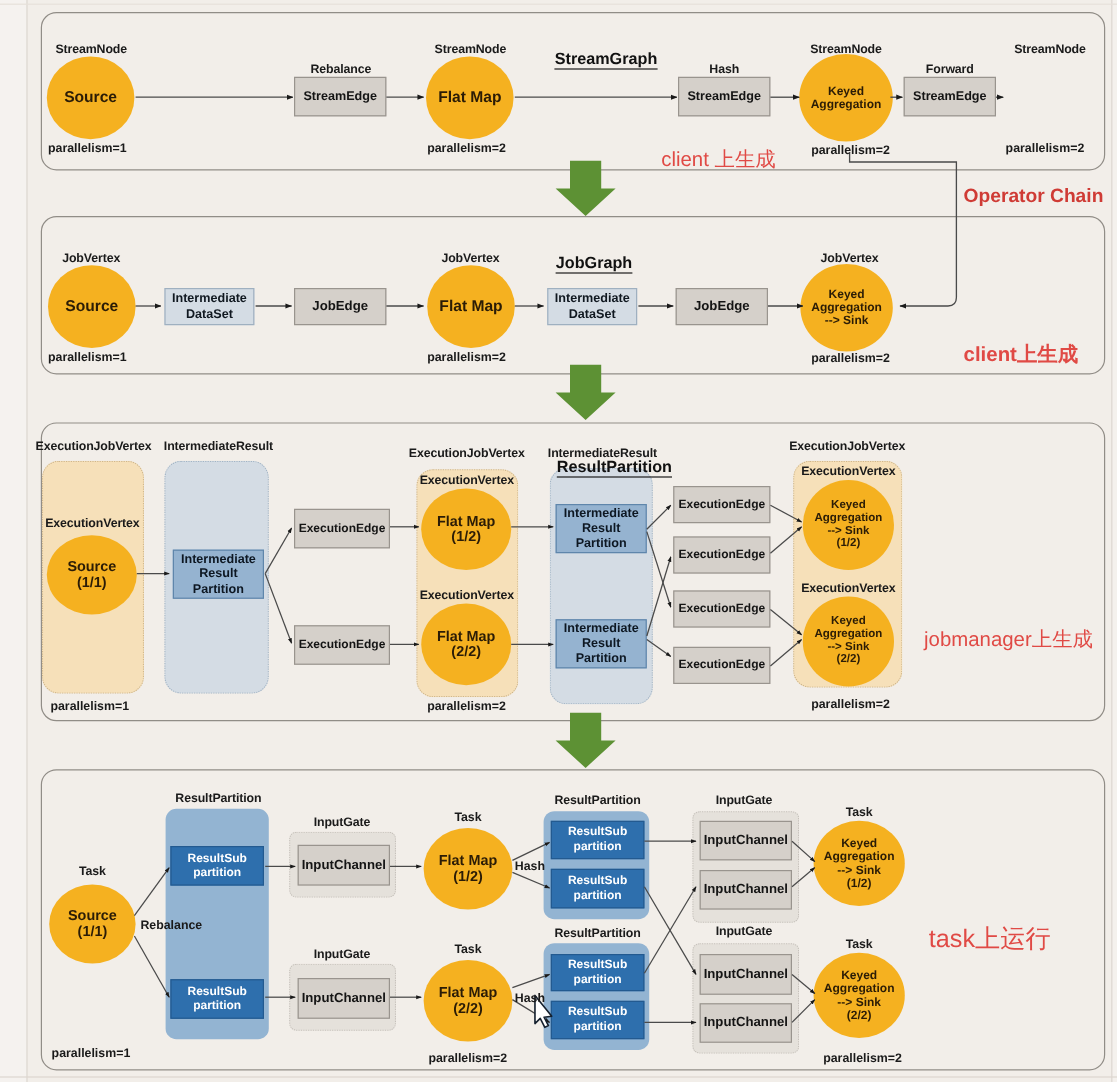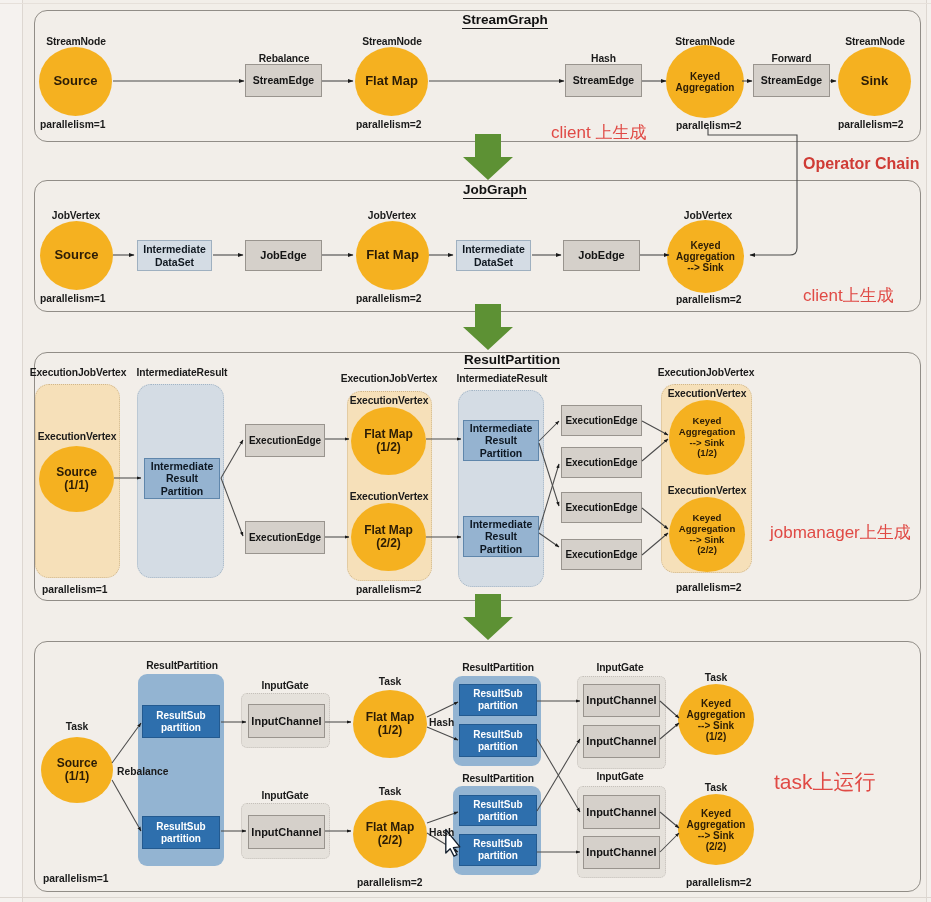--- a/index.html
+++ b/index.html
@@ -7,21 +7,21 @@
   body{width:931px;height:902px;background:#f6f3f0;
        font-family:"Liberation Sans",sans-serif;overflow:hidden;}
   #root{position:relative;width:931px;height:902px;background:#f4f1ed;}
   #page{position:absolute;left:22px;top:0;width:903px;height:902px;
         background:#f2eee9;border-left:1px solid #ddd7d1;border-right:1px solid #ddd7d1;}
   .gutter{position:absolute;left:0;top:0;width:22px;height:902px;background:#f5f2ef;}
 
   .panel{position:absolute;border:1px solid #918d87;border-radius:13px;
          background:#f2eee9;box-sizing:border-box;}
   .ptitle{position:absolute;font-weight:bold;color:#111;white-space:nowrap;
-          text-align:center;}
+          text-align:center;margin-top:29px;}
   .ptitle span{border-bottom:1px solid #1d1d1d;padding-bottom:1px;}
 
   .cap{position:absolute;font-weight:bold;color:#1a1a1a;white-space:nowrap;
        text-align:center;letter-spacing:-.1px;line-height:1;}
   .foot{position:absolute;font-weight:bold;color:#1a1a1a;white-space:nowrap;line-height:1;}
 
   .circ{position:absolute;border-radius:50%;background:#f5b120;
         display:flex;align-items:center;justify-content:center;text-align:center;
         font-weight:bold;color:#2b1c06;line-height:1.1;box-sizing:border-box;white-space:pre-line;}
 
@@ -84,21 +84,20 @@
 
   <div class="cap" style="left:664px;top:36.5px;width:82px;font-size:10.3px;">StreamNode</div>
   <div class="circ" style="left:666px;top:45px;width:78px;height:73px;font-size:10px;padding:0 4px;"><span>Keyed
 Aggregation</span></div>
   <div class="foot" style="left:676px;top:120.5px;font-size:10.3px;">parallelism=2</div>
 
   <div class="cap" style="left:753px;top:53.5px;width:77px;font-size:10.3px;">Forward</div>
   <div class="gbox" style="left:753px;top:64px;width:77px;height:33px;font-size:10.5px;">StreamEdge</div>
 
   <div class="cap" style="left:834px;top:36.5px;width:82px;font-size:10.3px;">StreamNode</div>
-  <div class="circ" style="left:838px;top:47px;width:73px;height:69px;font-size:13px;">Sink</div>
   <div class="foot" style="left:838px;top:119.5px;font-size:10.3px;">parallelism=2</div>
 
   <div class="ann" style="left:551px;top:121px;font-size:17px;">client 上生成</div>
   <div class="ann-b" style="left:803px;top:155px;font-size:16px;">Operator Chain</div>
 
   <svg class="lay" viewBox="0 0 931 902">
     <defs>
       <marker id="ah" viewBox="0 0 10 10" refX="9" refY="5" markerWidth="5.2" markerHeight="5.2" orient="auto-start-reverse">
         <path d="M0,1.2 L10,5 L0,8.8 z" fill="#1a1a1a"></path>
       </marker>
@@ -141,21 +140,21 @@
 DataSet</div>
 
   <div class="gbox" style="left:563px;top:240px;width:77px;height:31px;font-size:11px;">JobEdge</div>
 
   <div class="cap" style="left:668px;top:210.5px;width:80px;font-size:10.3px;">JobVertex</div>
   <div class="circ" style="left:667px;top:220px;width:77px;height:73px;font-size:10px;padding:0 4px;"><span>Keyed
 Aggregation
 --&gt; Sink</span></div>
   <div class="foot" style="left:676px;top:294.5px;font-size:10.3px;">parallelism=2</div>
 
-  <div class="ann" style="left:803px;top:284px;font-size:17px;">client上生成</div>
+  <div class="ann" style="left:803px;top:284px;font-size:17px;font-weight:bold;">client上生成</div>
 
   <svg class="lay" viewBox="0 0 931 902">
     <g stroke="#4a4a4a" stroke-width="1.1" fill="none" marker-end="url(#ah)">
       <line x1="113" y1="255" x2="134" y2="255"></line>
       <line x1="213" y1="255" x2="243" y2="255"></line>
       <line x1="322" y1="255" x2="353" y2="255"></line>
       <line x1="429" y1="255" x2="453" y2="255"></line>
       <line x1="532" y1="255" x2="561" y2="255"></line>
       <line x1="640" y1="255" x2="669" y2="255"></line>
     </g>

